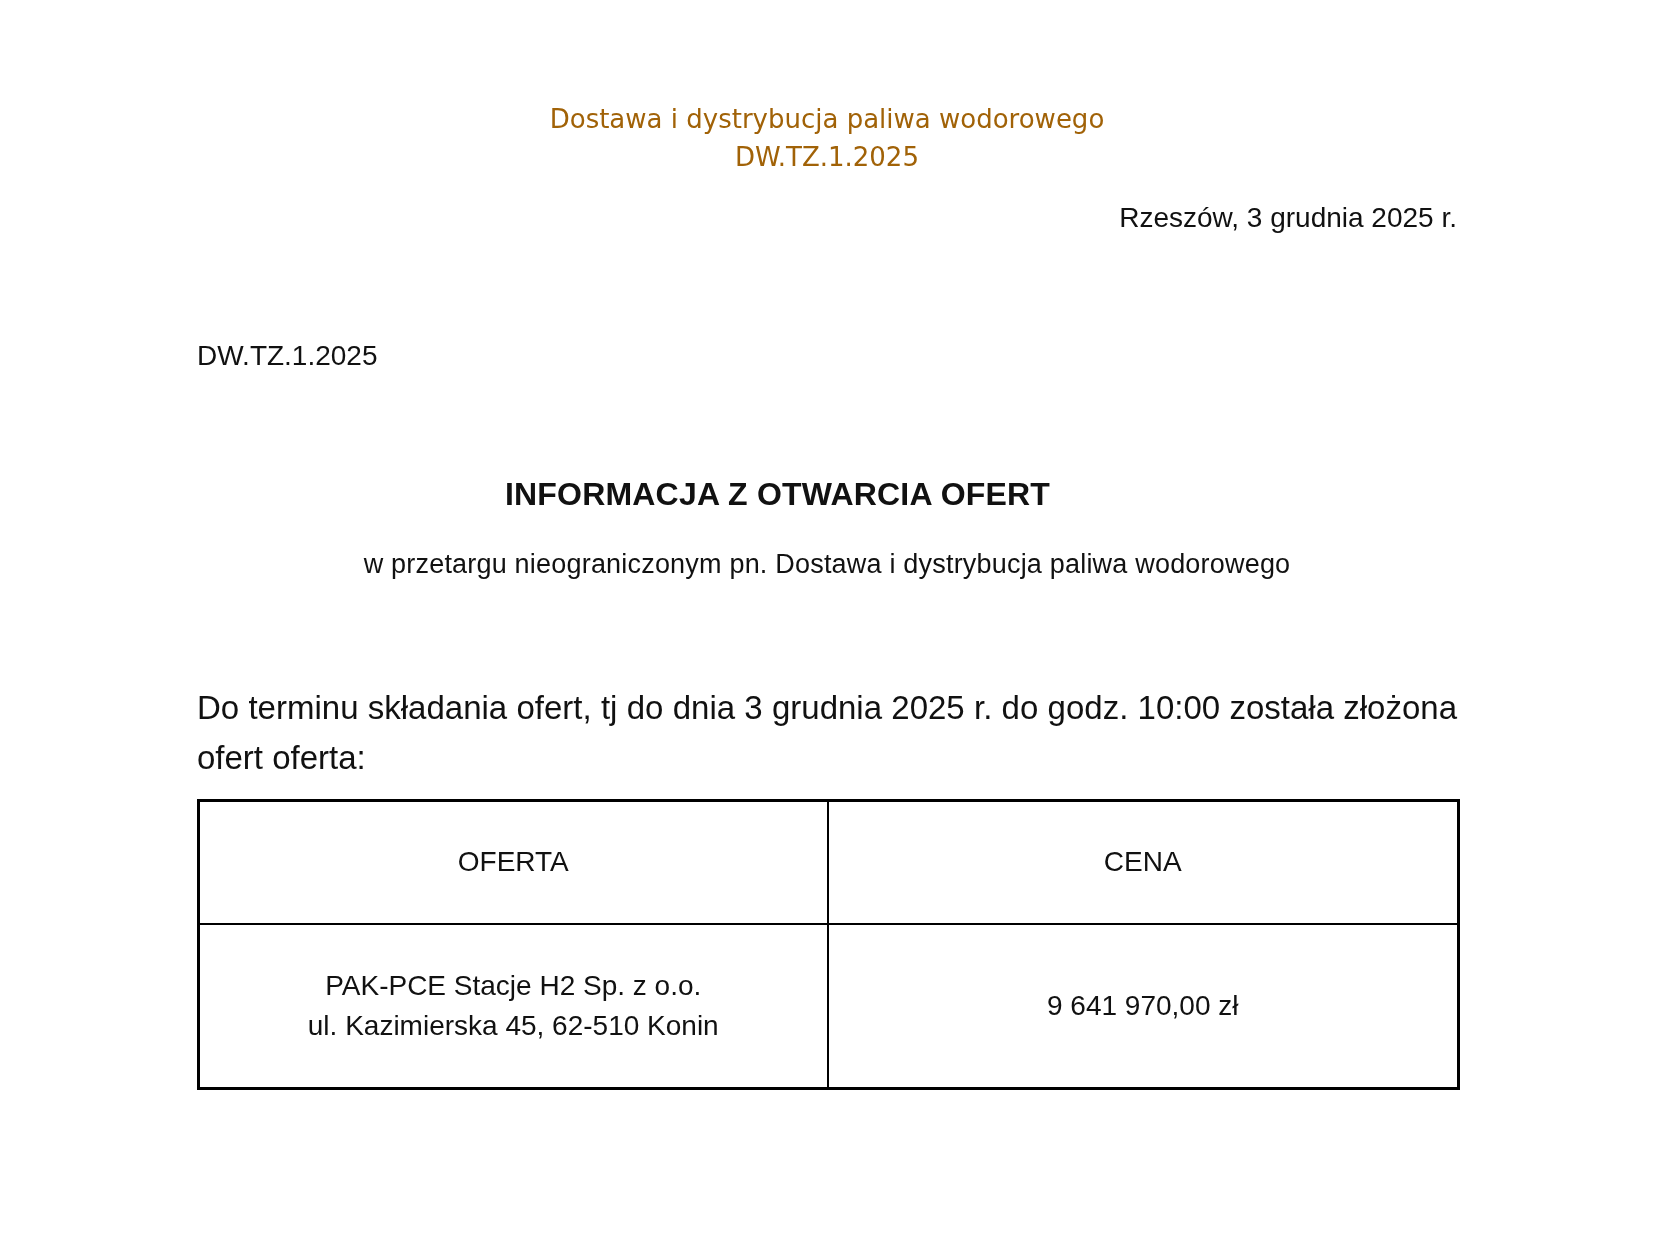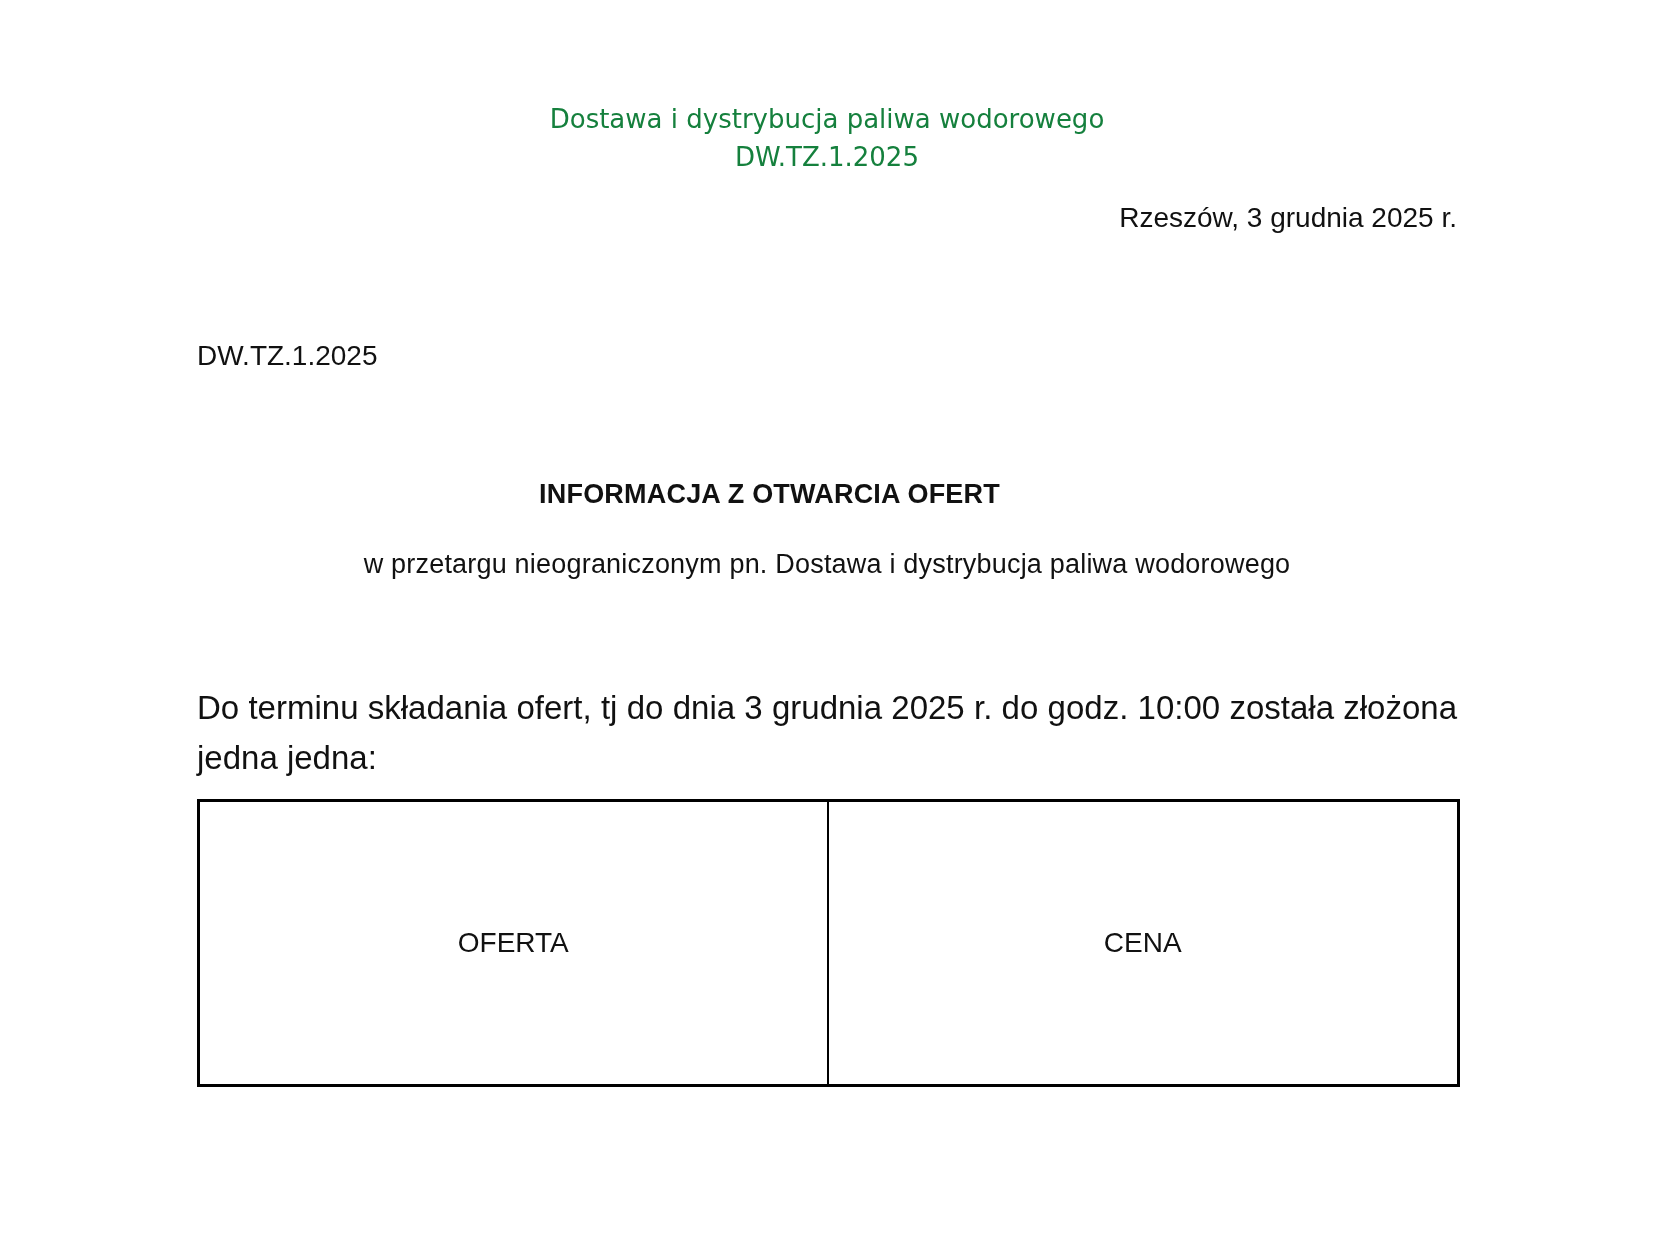--- a/index.html
+++ b/index.html
@@ -17,21 +17,21 @@
     }
     .abs { position: absolute; }
     .header-block {
       left: 0;
       width: 1654px;
       top: 100px;
       text-align: center;
       font-family: "DejaVu Sans", sans-serif;
       font-size: 26px;
       line-height: 38px;
-      color: #15803d;
+      color: #a16207;
     }
     .header-block div { white-space: nowrap; }
     .date-line {
       right: 197px;
       top: 200px;
       font-size: 28px;
       line-height: 36px;
       white-space: nowrap;
       color: #111;
       margin-left: 36px;
@@ -43,24 +43,25 @@
       line-height: 36px;
       white-space: nowrap;
       color: #111;
     }
     .title {
       left: 0;
       width: 1539px;
       top: 476px;
       text-align: center;
       font-weight: bold;
-      font-size: 27px;
+      font-size: 32px;
       line-height: 36px;
       white-space: nowrap;
       letter-spacing: 0.2px;
+      padding-left: 8px;
     }
     .subtitle {
       left: 0;
       width: 1654px;
       top: 546px;
       text-align: center;
       font-weight: normal;
       font-size: 27px;
       line-height: 36px;
       white-space: nowrap;
@@ -124,27 +125,34 @@
 <div class="abs date-line">Rzeszów, 3 grudnia 2025 r.</div>
 
 <div class="abs ref-line">DW.TZ.1.2025</div>
 
 <div class="abs title">INFORMACJA Z OTWARCIA OFERT</div>
 
 <div class="abs subtitle">w przetargu nieograniczonym pn. Dostawa i dystrybucja paliwa wodorowego</div>
 
 <div class="abs paragraph">
   <span class="line1">Do terminu składania ofert, tj do dnia 3 grudnia 2025 r. do godz. 10:00 została złożona</span>
-  <span class="line2">jedna jedna:</span>
+  <span class="line2">ofert oferta:</span>
 </div>
 
 <table class="offers">
   <colgroup>
     <col class="c1">
     <col class="c2">
   </colgroup>
   <tbody>
       <tr class="head-row">
     <th>OFERTA</th>
     <th>CENA</th>
   </tr>
+  <tr class="body-row">
+    <td>
+      <span class="cell-line">PAK-PCE Stacje H2 Sp. z o.o.</span>
+      <span class="cell-line">ul. Kazimierska 45, 62-510 Konin</span>
+    </td>
+    <td>9 641 970,00 zł</td>
+  </tr>
 </tbody>
   </table>
 
 </body></html>

